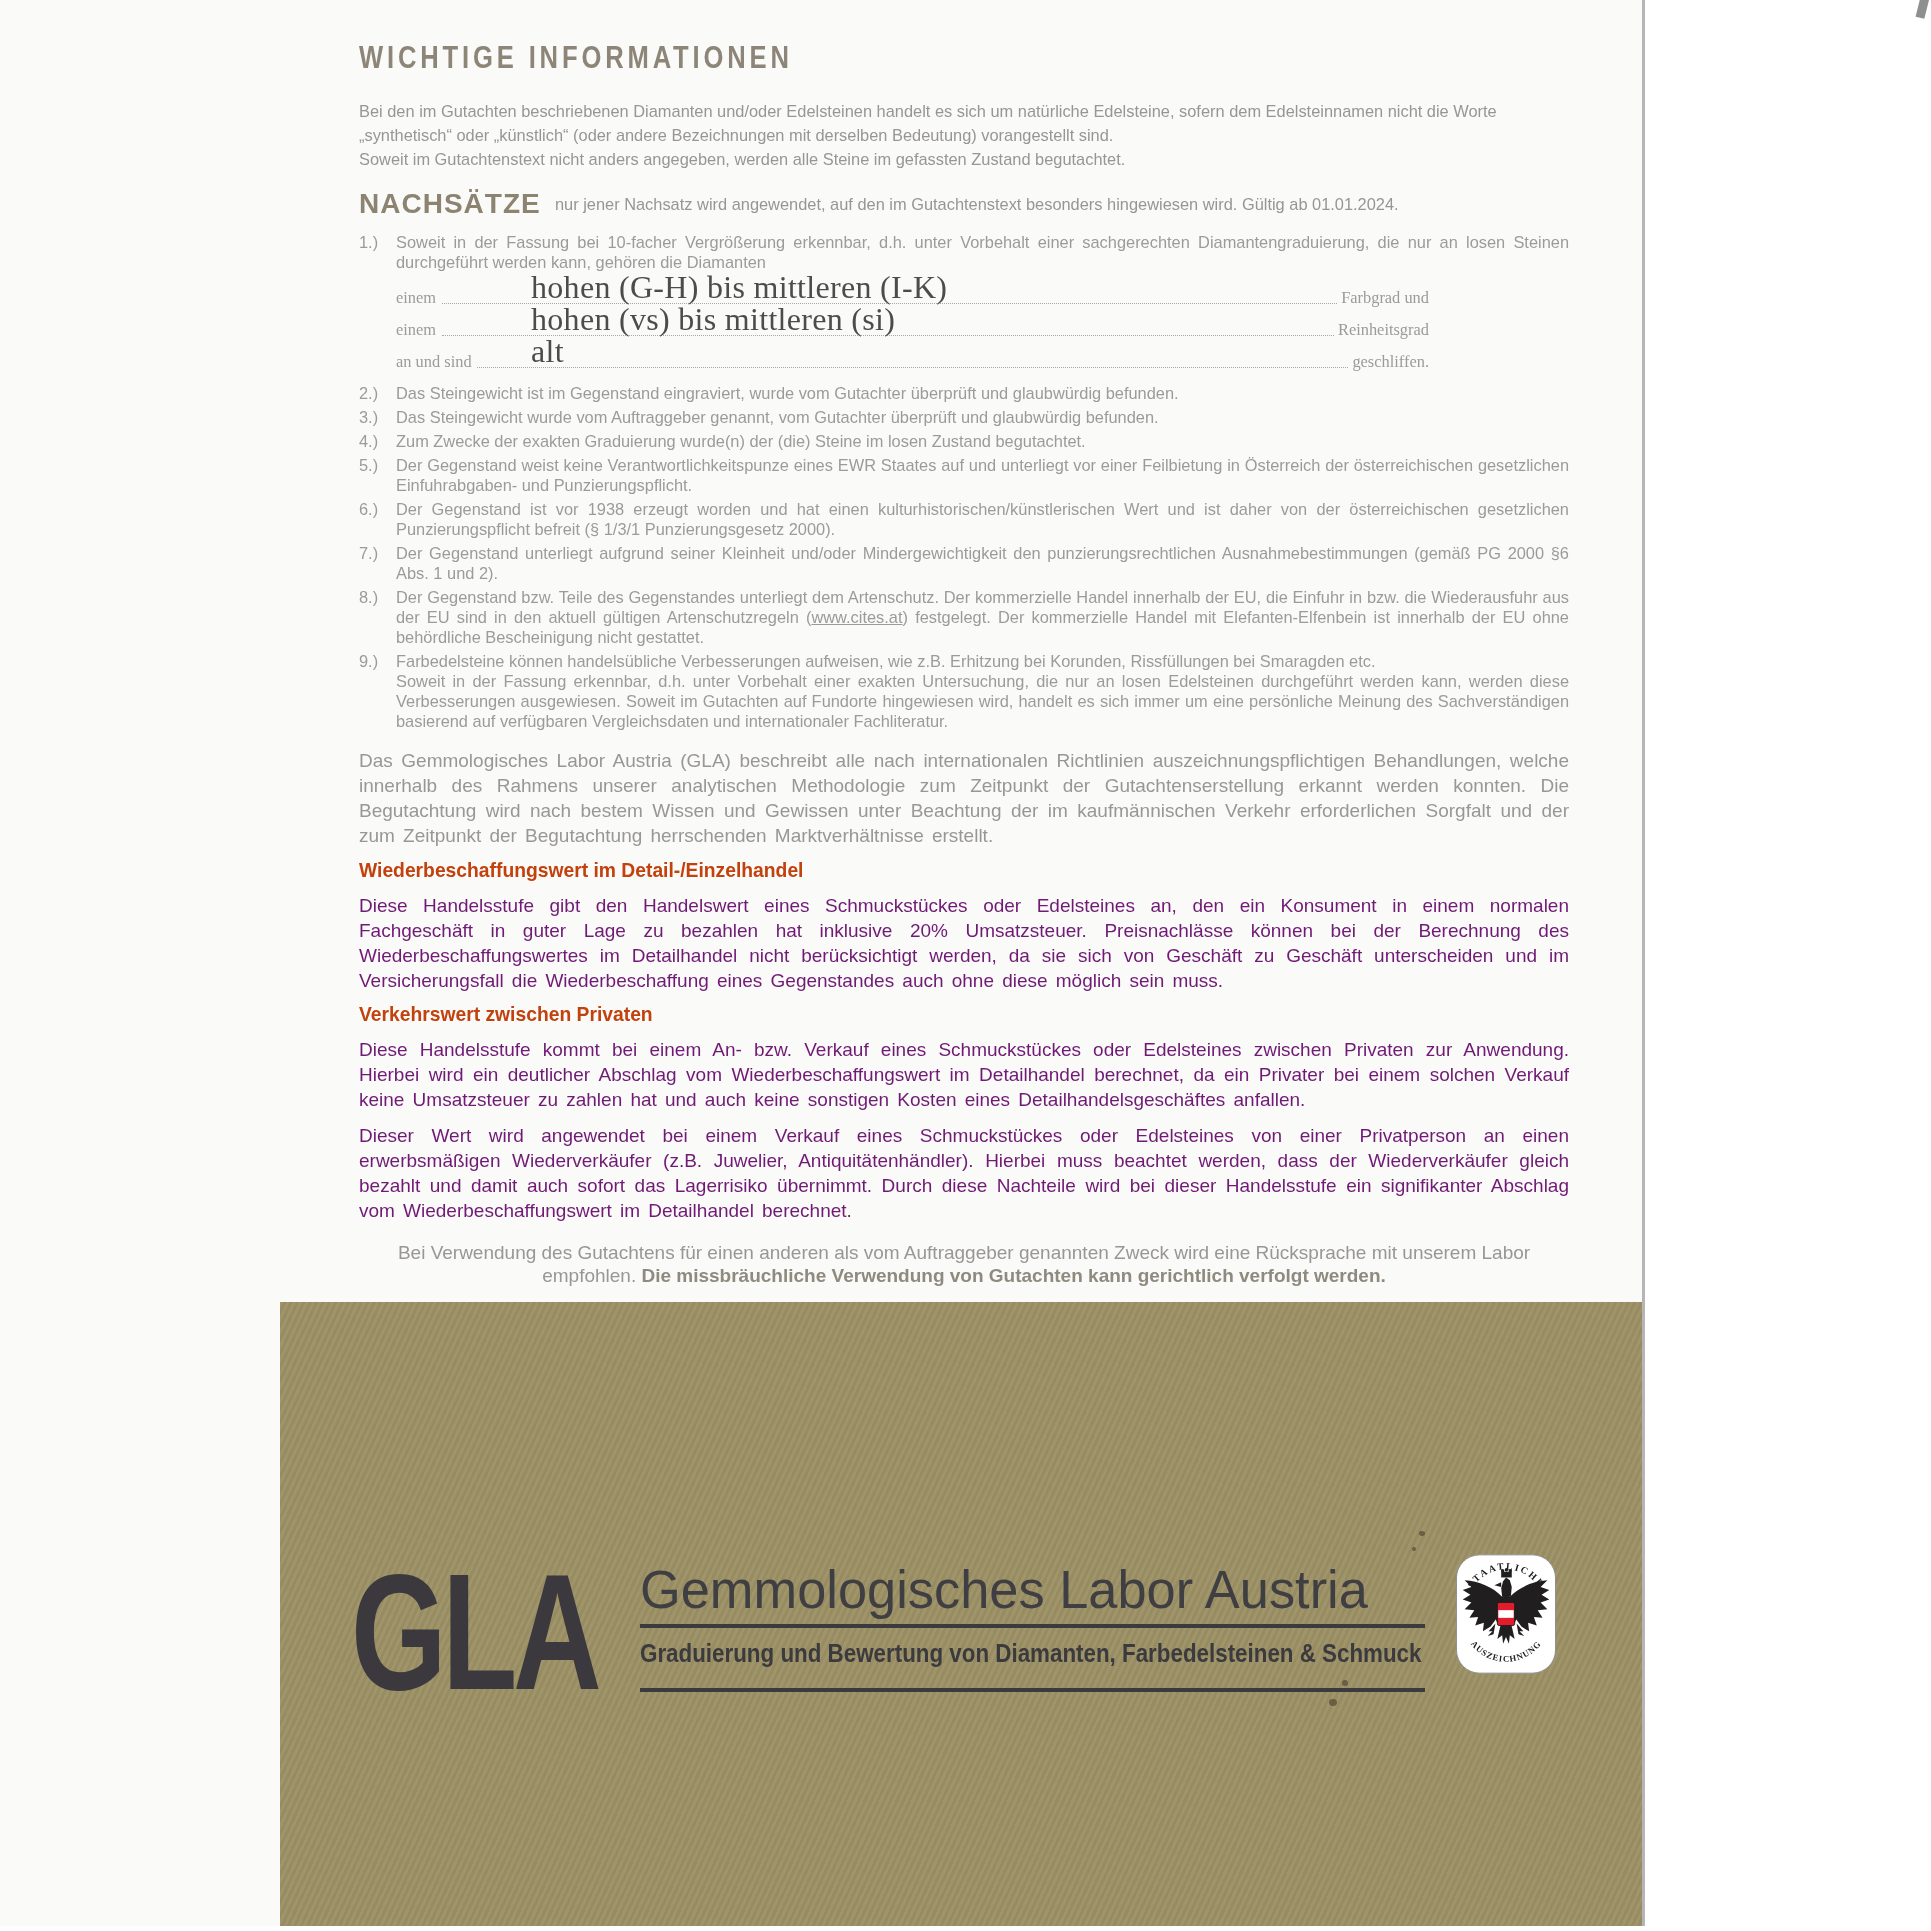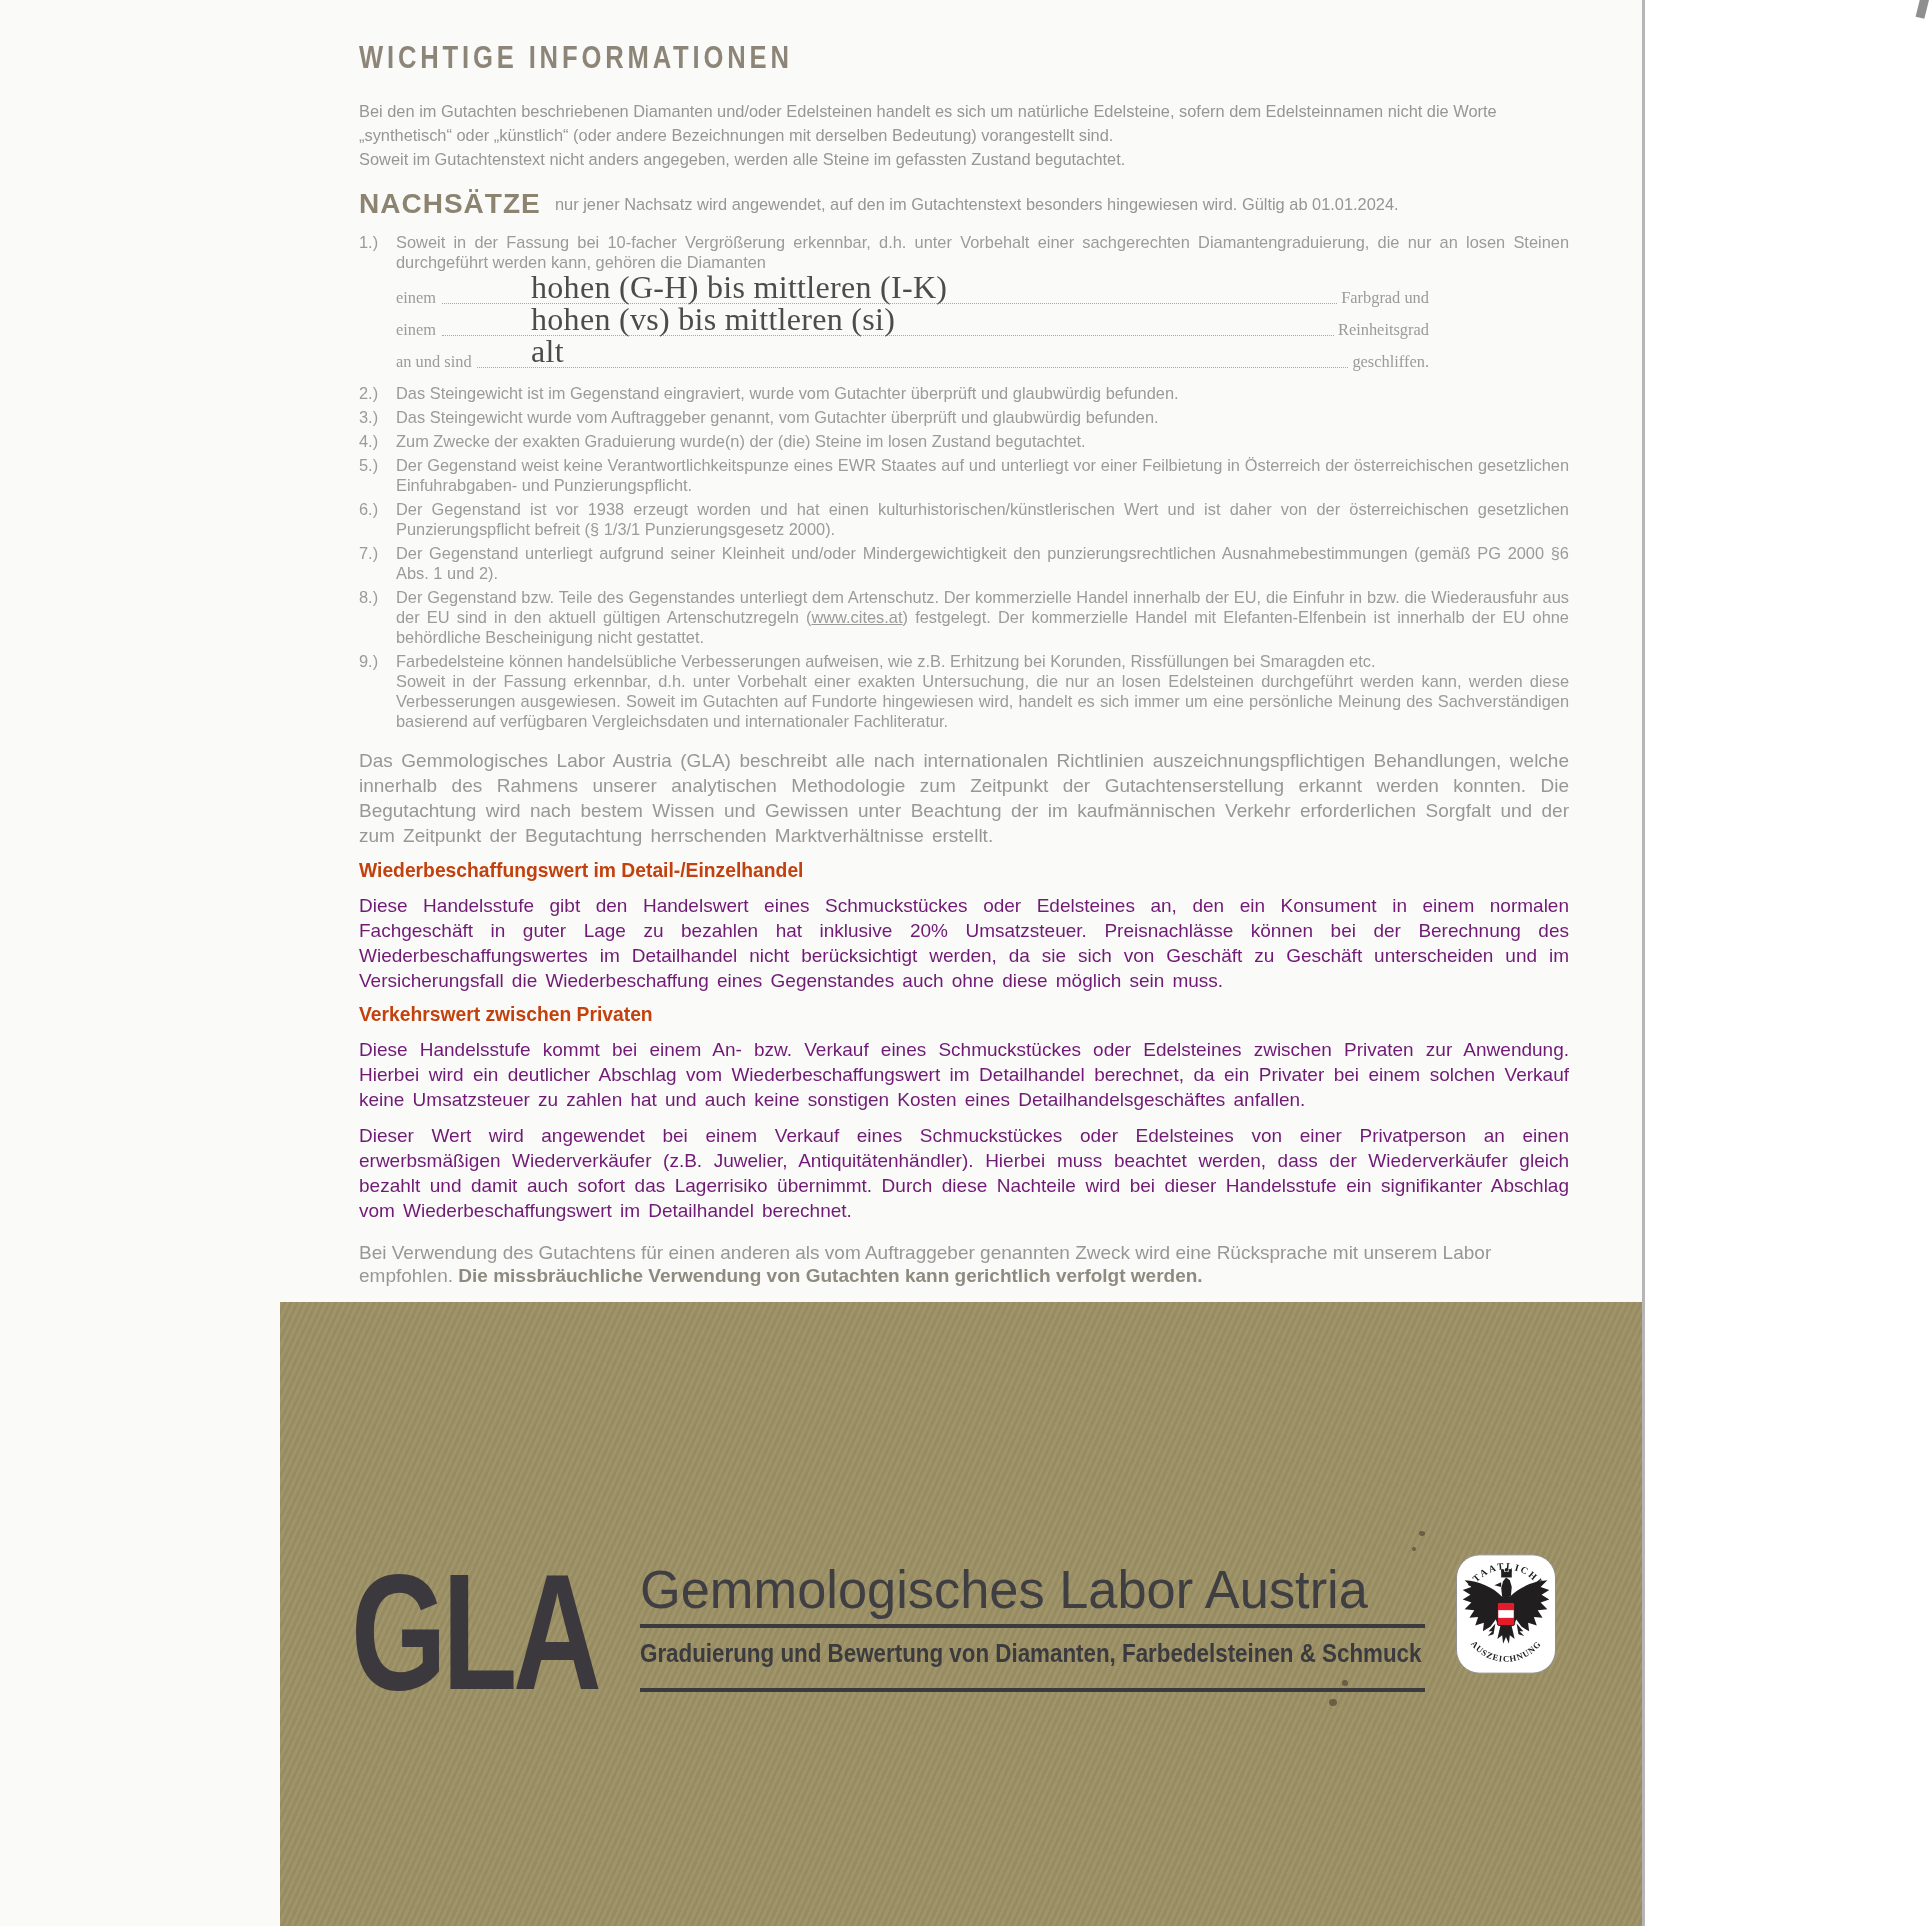--- a/index.html
+++ b/index.html
@@ -29,21 +29,21 @@
   .form-rows{margin:3.9px 0 7.7px;width:1033px;font-family:Liberation Serif, serif;}
   .form-row{position:relative;display:flex;align-items:flex-end;height:32px;font-size:16.4px;color:#9b9b9b;}
   .form-row .leader{flex:1;border-bottom:1.9px dotted #a8a8a8;margin:0 3.9px 3.9px 5.8px;}
   .form-row .value{position:absolute;left:135px;bottom:10.6px;font-size:32px;color:#4c4c4c;
                    letter-spacing:0.3px;}
   .gla-para{margin-top:17.4px;font-size:19px;line-height:25px;text-align:justify;color:#999793;
             word-spacing:2.9px;}
   .vsec-h{margin-top:11.6px;font-size:19.3px;font-weight:bold;color:#c2410c;}
   .vsec-b{margin-top:11px;font-size:19px;line-height:25px;text-align:justify;color:#701a75;
           word-spacing:2.9px;}
-  .closing{margin-top:17.4px;font-size:19px;line-height:23px;color:#999793;}
+  .closing{margin-top:17.4px;font-size:19px;line-height:23px;color:#999793;text-align:center;}
   .closing-bold{font-weight:bold;color:#8f8a7e;}
 
   
   .band{position:absolute;left:280px;top:1302px;width:1364px;height:626px;background:#9d9165;z-index:2;
         background-image:repeating-linear-gradient(115deg,rgba(255,255,255,0.035) 0 2.9px,rgba(0,0,0,0.035) 2.9px 5.8px);}
   .speck{position:absolute;border-radius:50%;background:#4b4332;opacity:.65;z-index:3;}
   .gla-logo{position:absolute;left:351px;top:1549px;z-index:3;font-size:166px;font-weight:bold;
             color:#3b393e;letter-spacing:-5.8px;line-height:1;transform:scaleX(0.74);
             transform-origin:left top;}
   .brand-name{position:absolute;left:640px;top:1558px;z-index:3;font-size:54px;color:#3f3e42;

